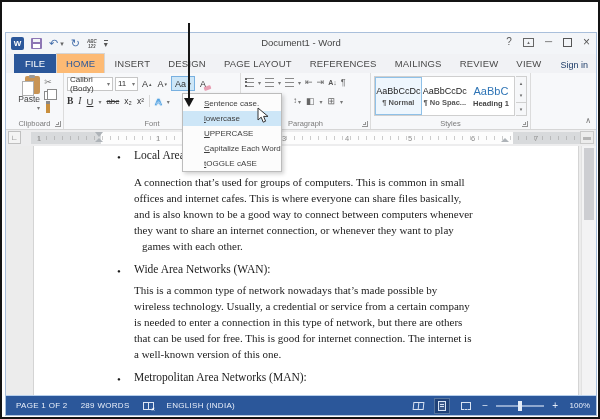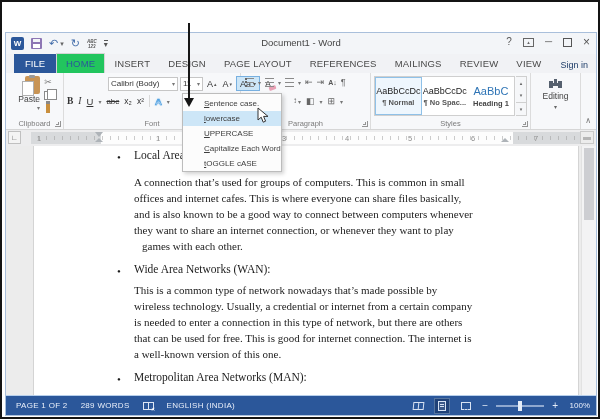--- a/index.html
+++ b/index.html
@@ -34,21 +34,21 @@
   .wc { font-size:10px; line-height:12px; }
   .ribopt-ic { width:11px; height:9px; border:1px solid #666; display:flex; align-items:center; justify-content:center;
                font-size:5px; color:#666; }
   .max-ic { width:9px; height:9px; border:1px solid #555; }
   .close-ic { font-size:12px; }
 
   
   .tabsrow { position:absolute; left:0; top:21px; width:100%; height:19px; background:#f1f2f5; display:flex; align-items:flex-end; }
   .tab-file { background:#2b579a; color:#fff; font-size:9.5px; padding:4px 11px 4px; margin-left:8px; }
   .tab { color:#494949; font-size:9.5px; padding:4px 9px 4px; letter-spacing:.2px; }
-  .tab.active { background:#22c55e; color:#2b579a; border:1px solid #d5d5d5; border-bottom:none; }
+  .tab.active { background:#fdba74; color:#2b579a; border:1px solid #d5d5d5; border-bottom:none; }
   .signin { position:absolute; right:8px; bottom:3px; font-size:9px; color:#1e3c68; }
 
   
   .ribbon { position:absolute; left:0; top:40px; width:100%; height:57px; background:#f7f8fa;
             border-bottom:1px solid #d6d6d6; display:flex; }
   .group { position:relative; border-right:1px solid #dcdcdc; height:100%; }
   .glabel { position:absolute; bottom:1px; left:0; right:0; text-align:center; font-size:7.5px; color:#7b7b7b; }
   .launcher { position:absolute; bottom:2px; right:2px; width:6px; height:6px;
               border-right:1px solid #949494; border-bottom:1px solid #949494; }
   .launcher::after { content:''; position:absolute; right:1px; bottom:1px; width:2px; height:2px;
@@ -67,21 +67,21 @@
   .copy-ic::before { content:''; position:absolute; left:2px; top:-3px; width:8px; height:9px; border:1px solid #8a8a8a; background:#fff; }
   .fp-ic { width:4px; height:9px; background:#c98f3d; position:relative; }
   .fp-ic::before { content:''; position:absolute; top:-3px; left:0; width:4px; height:3px; background:#888; }
 
   
   .g-font { width:177px; }
   .frow1 { position:absolute; left:3px; top:3px; display:flex; align-items:center; gap:2px; }
   .combo { background:#fff; border:1px solid #c6c6c6; font-size:8px; color:#333; height:14px;
            display:flex; align-items:center; padding:0 2px; justify-content:space-between; }
   .combo .car { font-size:6px; color:#777; margin-left:3px; }
-  .cb-family { width:70px;margin-left:41px; }
+  .cb-family { width:46px; }
   .cb-size { width:23px; }
   .fbtn { font-size:9px; color:#333; padding:0 2px; height:14px; display:flex; align-items:center; }
   .grow-car, .shrink-car { font-size:5px; color:#555; vertical-align:top; margin-left:1px; }
   .case-btn { background:#cde6f7; border:1px solid #78b0e0; height:15px; display:flex; align-items:center;
               padding:0 3px; font-size:9px; color:#333; }
   .case-btn .car { font-size:6px; color:#555; margin-left:2px; }
   .clear-btn { position:relative; font-size:9px; color:#333; padding:0 3px; }
   .clear-btn::after { content:''; position:absolute; right:-2px; bottom:1px; width:7px; height:4px;
                       background:#e8a0b4; transform:rotate(-20deg); border-radius:1px; }
   .frow2 { position:absolute; left:3px; top:22px; display:flex; align-items:center; gap:5px; font-size:9.5px; color:#333; }
@@ -334,29 +334,20 @@
         </div>
         <div class="scrollcol">
           <span>▴</span>
           <span>▾</span>
           <span class="more">▾</span>
         </div>
         <span class="glabel">Styles</span>
         <span class="launcher"></span>
       </div>
 
-      <div class="group g-edit">
-        <div class="edit-btn">
-          <svg width="15" height="11" viewBox="0 0 15 11">
-            <path d="M1 3 h4 v7 h-4 z M10 3 h4 v7 h-4 z M5 5 h5 v3 h-5 z M6 1 h3 v4 h-3 z" fill="#56606e"></path>
-          </svg>
-          <span>Editing</span>
-          <span class="edit-car">▾</span>
-        </div>
-      </div>
 
       <div class="group g-collapse">
         <span class="collapse-ic">∧</span>
       </div>
     </div>
 
     <div class="rulerrow">
       <span class="tabsel">∟</span>
       <div class="ruler">
         <div class="ruler-active"></div>
@@ -384,21 +375,21 @@
         <div class="dtxt" style="left:100px; top:30px;">A connection that’s used for groups of computers. This is common in small</div>
         <div class="dtxt" style="left:100px; top:46px;">offices and internet cafes. This is where everyone can share files basically,</div>
         <div class="dtxt" style="left:100px; top:62px;">and is also known to be a good way to connect between computers whenever</div>
         <div class="dtxt" style="left:100px; top:78px;">they want to share an internet connection, or whenever they want to play</div>
         <div class="dtxt" style="left:108px; top:94px;">games with each other.</div>
 
         <span class="dbullet" style="left:83px; top:119px;">•</span>
         <div class="dtxt dhead" style="left:100px; top:117px;">Wide Area Networks (WAN):</div>
 
         <div class="dtxt" style="left:100px; top:138px;">This is a common type of network nowadays that’s made possible by</div>
-        <div class="dtxt" style="left:100px; top:154px;">wireless technology. Usually, a credential or internet from a certain company</div>
+        <div class="dtxt" style="left:100px; top:154px;">wireless technology. Usually, a credential or service from a certain company</div>
         <div class="dtxt" style="left:100px; top:170px;">is needed to enter a connection in this type of network, but there are others</div>
         <div class="dtxt" style="left:100px; top:186px;">that can be used for free. This is good for internet connection. The internet is</div>
         <div class="dtxt" style="left:100px; top:202px;">a well-known version of this one.</div>
 
         <span class="dbullet" style="left:83px; top:227px;">•</span>
         <div class="dtxt dhead" style="left:100px; top:225px;">Metropolitan Area Networks (MAN):</div>
       </div>
       <div class="scrollbar">
         <div class="thumb"></div>
       </div>

